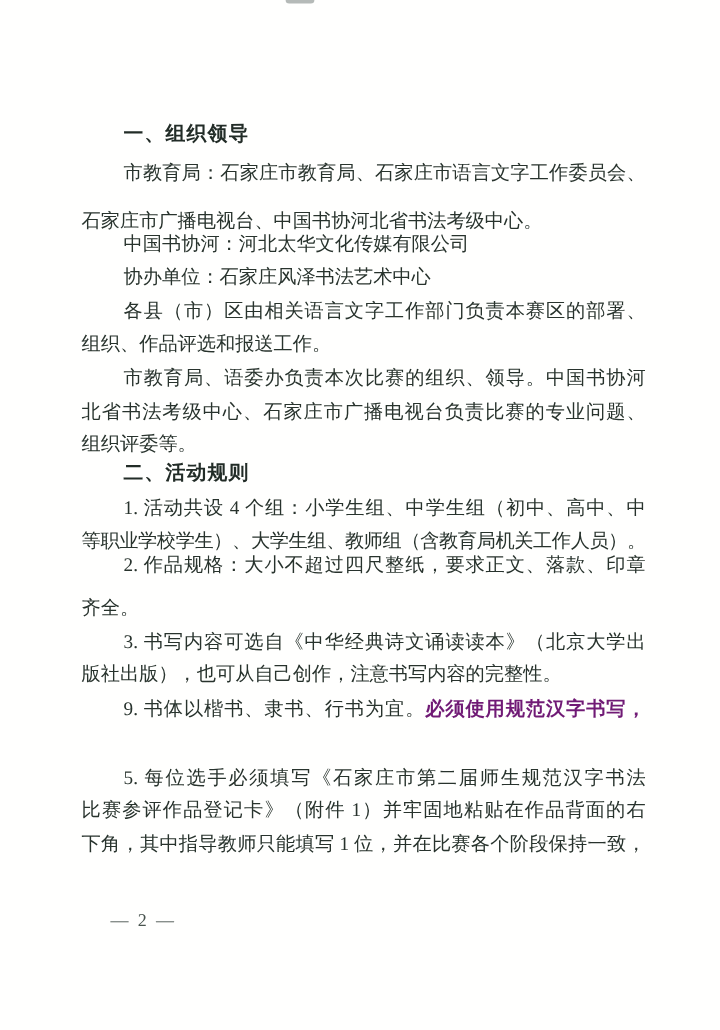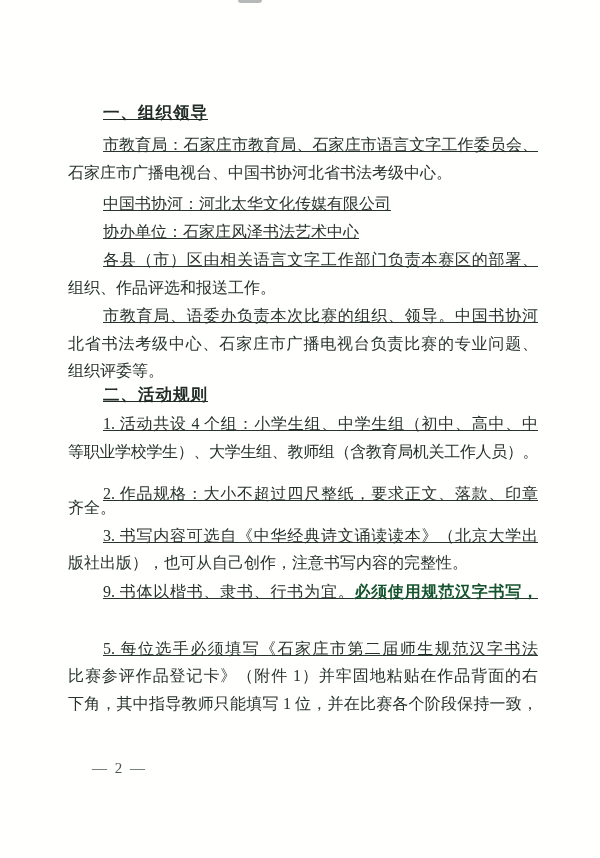--- a/index.html
+++ b/index.html
@@ -26,71 +26,71 @@
   }
   .ln {
     position: absolute;
     left: 68px;
     width: 470px;
     font-size: 16px;
     line-height: 20px;
     color: #28332d;
     white-space: normal;
   }
-  .ln.indent { text-indent: 35px; text-decoration: underline; }
+  .ln.indent { text-indent: 35px; }
   .ln.fill {
     text-align: justify;
     text-align-last: justify;
   }
   .ln.tight { letter-spacing: -0.6px; }
   .ln.heading {
     font-family: "Liberation Sans", "DejaVu Sans", sans-serif;
     font-weight: 700;
     font-size: 16.5px;
     color: #222c27;
     letter-spacing: 1px;
   }
   .b {
     font-weight: 700;
     font-family: "Liberation Sans", "DejaVu Sans", sans-serif;
-    color: #14532d;
+    color: #701a75;
   }
   .page-number {
     position: absolute;
     left: 92px;
     top: 760px;
     font-size: 15px;
     color: #49544f;
     letter-spacing: 2px;
   }
 </style>
 </head>
 <body>
 
 <div class="page">
 
   <div class="scan-artifact"></div>
 
   <div class="ln heading indent" style="top:102px">一、组织领导</div>
 
   <div class="ln indent fill" style="top:135px">市教育局：石家庄市教育局、石家庄市语言文字工作委员会、</div>
-  <div class="ln" style="top:163px">石家庄市广播电视台、中国书协河北省书法考级中心。</div>
+  <div class="ln" style="top:175px">石家庄市广播电视台、中国书协河北省书法考级中心。</div>
   <div class="ln indent" style="top:194px">中国书协河：河北太华文化传媒有限公司</div>
   <div class="ln indent" style="top:222px">协办单位：石家庄风泽书法艺术中心</div>
   <div class="ln indent fill" style="top:250px">各县（市）区由相关语言文字工作部门负责本赛区的部署、</div>
   <div class="ln" style="top:278px">组织、作品评选和报送工作。</div>
   <div class="ln indent fill" style="top:306px">市教育局、语委办负责本次比赛的组织、领导。中国书协河</div>
   <div class="ln" style="top:361px">组织评委等。</div>
   <div class="ln fill" style="top:334px">北省书法考级中心、石家庄市广播电视台负责比赛的专业问题、</div>
 
   <div class="ln heading indent" style="top:384px">二、活动规则</div>
 
   <div class="ln indent fill" style="top:414px">1. 活动共设 4 个组：小学生组、中学生组（初中、高中、中</div>
   <div class="ln fill tight" style="top:442px">等职业学校学生）、大学生组、教师组（含教育局机关工作人员）。</div>
-  <div class="ln indent fill" style="top:484px">2. 作品规格：大小不超过四尺整纸，要求正文、落款、印章</div>
+  <div class="ln indent fill" style="top:462px">2. 作品规格：大小不超过四尺整纸，要求正文、落款、印章</div>
   <div class="ln" style="top:498px">齐全。</div>
   <div class="ln indent fill" style="top:526px">3. 书写内容可选自《中华经典诗文诵读读本》（北京大学出</div>
   <div class="ln" style="top:553px">版社出版），也可从自己创作，注意书写内容的完整性。</div>
 
   <div class="ln indent fill" style="top:582px"><span>9. 书体以楷书、隶书、行书为宜。</span><span class="b">必须使用规范汉字书写，</span></div>
 
   <div class="ln indent fill" style="top:639px">5. 每位选手必须填写《石家庄市第二届师生规范汉字书法</div>
   <div class="ln fill" style="top:666px">比赛参评作品登记卡》（附件 1）并牢固地粘贴在作品背面的右</div>
   <div class="ln fill" style="top:694px">下角，其中指导教师只能填写 1 位，并在比赛各个阶段保持一致，</div>
 

